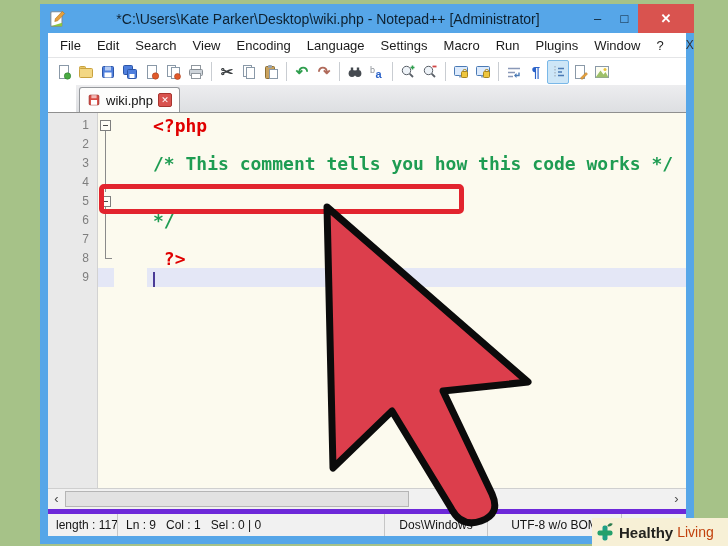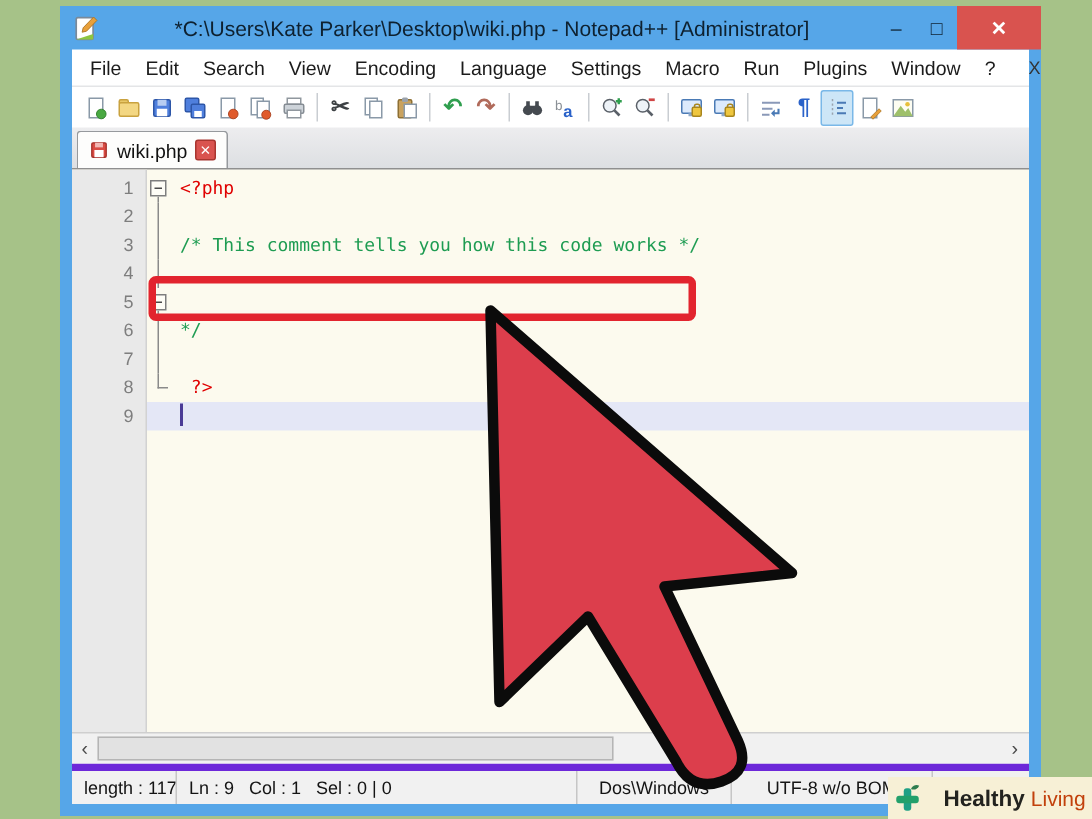--- a/index.html
+++ b/index.html
@@ -20,31 +20,31 @@
   .menubar { height:24px; display:flex; align-items:center; font-size:13px; color:#1b1b1b; padding:0 4px; }
   .menu-item { padding:3px 8px; white-space:nowrap; }
   .menu-close { margin-left:auto; padding:3px 14px; font-size:12px; color:#333; }
 
   .toolbar { height:28px; display:flex; align-items:center; padding:0 5px; border-top:1px solid #e4e5e7; }
   .tbtn { width:22px; height:24px; display:flex; align-items:center; justify-content:center; }
   .tbtn.active { background:#cde6f7; border:1px solid #7ab8e8; border-radius:2px; }
   .tsep { width:1px; height:19px; background:#c9cdd2; margin:0 4px; }
   .glyph { font-size:15px; line-height:1; font-weight:bold; }
 
-  .tabbar { height:27px; background:linear-gradient(#ededef,#dddfe2); display:flex; align-items:flex-end; padding-left:3px; }
+  .tabbar { height:27px; background:linear-gradient(#ededef,#dddfe2); display:flex; align-items:flex-end; padding-left:3px;margin-left:28px; }
   .tab { height:25px; background:#fdfdfc; border:1px solid #96999d; border-bottom:none; border-radius:3px 3px 0 0; display:flex; align-items:center; gap:5px; padding:0 7px; font-size:13px; color:#111; }
   .tab-close { width:14px; height:14px; background:#D9534F; border:1px solid #a8352f; border-radius:2px; color:#fff; font-size:9px; line-height:12px; text-align:center; }
 
   .editor { position:relative; height:376px; background:#FCFAEE; border-top:1px solid #8f8f8f; overflow:hidden; }
   .gutter-bg { position:absolute; left:0; top:0; width:50px; height:100%; background:#E9E9E9; border-right:1px solid #d2d2d2; }
   .lines { position:absolute; left:0; top:3px; right:0; }
   .row { display:flex; height:19px; }
   .num { width:50px; text-align:right; padding-right:9px; font-size:12px; color:#7e7e7e; line-height:19px; flex:0 0 auto; }
   .fold { width:16px; position:relative; flex:0 0 auto; }
-  .code { flex:1; font-family:"DejaVu Sans Mono","Liberation Mono",monospace; font-size:12px; font-weight:normal; line-height:19px; white-space:pre; padding-left:6px; }
+  .code { flex:1; font-family:"DejaVu Sans Mono","Liberation Mono",monospace; font-size:18px; font-weight:bold; line-height:19px; white-space:pre; padding-left:6px;margin-left:33px; }
   .k-tag { color:#E00000; }
   .k-comment { color:#1E9C52; }
   .row.current .fold, .row.current .code { background:#E4E7F6; }
   .caret { display:inline-block; width:2px; height:15px; background:#4a3b96; vertical-align:-3px; }
   .fbox { position:absolute; left:2px; top:4px; width:11px; height:11px; background:#fefdf6; border:1px solid #7e7e7e; z-index:2; }
   .fbox::before { content:''; position:absolute; left:2px; top:4px; width:5px; height:1px; background:#4a4a4a; }
   .fold.start::after { content:''; position:absolute; left:7px; top:15px; bottom:0; width:1px; background:#8a8a8a; }
   .fold.v::after { content:''; position:absolute; left:7px; top:0; bottom:0; width:1px; background:#8a8a8a; }
   .fold.end::after { content:''; position:absolute; left:7px; top:0; width:1px; height:10px; background:#8a8a8a; }
   .fold.end::before { content:''; position:absolute; left:7px; top:9px; width:7px; height:1px; background:#8a8a8a; }
@@ -58,21 +58,21 @@
 
   .statusbar { height:27px; background:#F1F1F1; border-top:5px solid #6d28d9; display:flex; align-items:stretch; font-size:12px; color:#141414; }
   .sseg { display:flex; align-items:center; border-right:1px solid #c6c6c6; padding:0 8px; white-space:pre; overflow:hidden; }
   .sseg:nth-child(1) { width:70px; }
   .sseg:nth-child(2) { width:267px; }
   .sseg:nth-child(3) { width:103px; justify-content:center; }
   .sseg:nth-child(4) { width:134px; justify-content:center; }
   .sseg:nth-child(5) { width:64px; justify-content:center; border-right:none; }
 
   .logo { position:absolute; left:592px; top:518px; width:136px; height:28px; background:#F7F0D6; display:flex; align-items:center; padding-left:3px; z-index:25; }
-  .logo-bold { font-weight:bold; font-size:15px; color:#23231f; margin-left:14px; }
+  .logo-bold { font-weight:bold; font-size:15px; color:#23231f; margin-left:4px; }
   .logo-light { font-size:14px; color:#c2410c; margin-left:4px; }
 
   .arrow-overlay { position:absolute; left:0; top:0; width:728px; height:546px; z-index:30; pointer-events:none; }
 </style>
 </head>
 <body style="background: rgb(166, 194, 136);">
 
 <div class="window" style="background: rgb(86, 166, 232);">
 
   <div class="titlebar">

